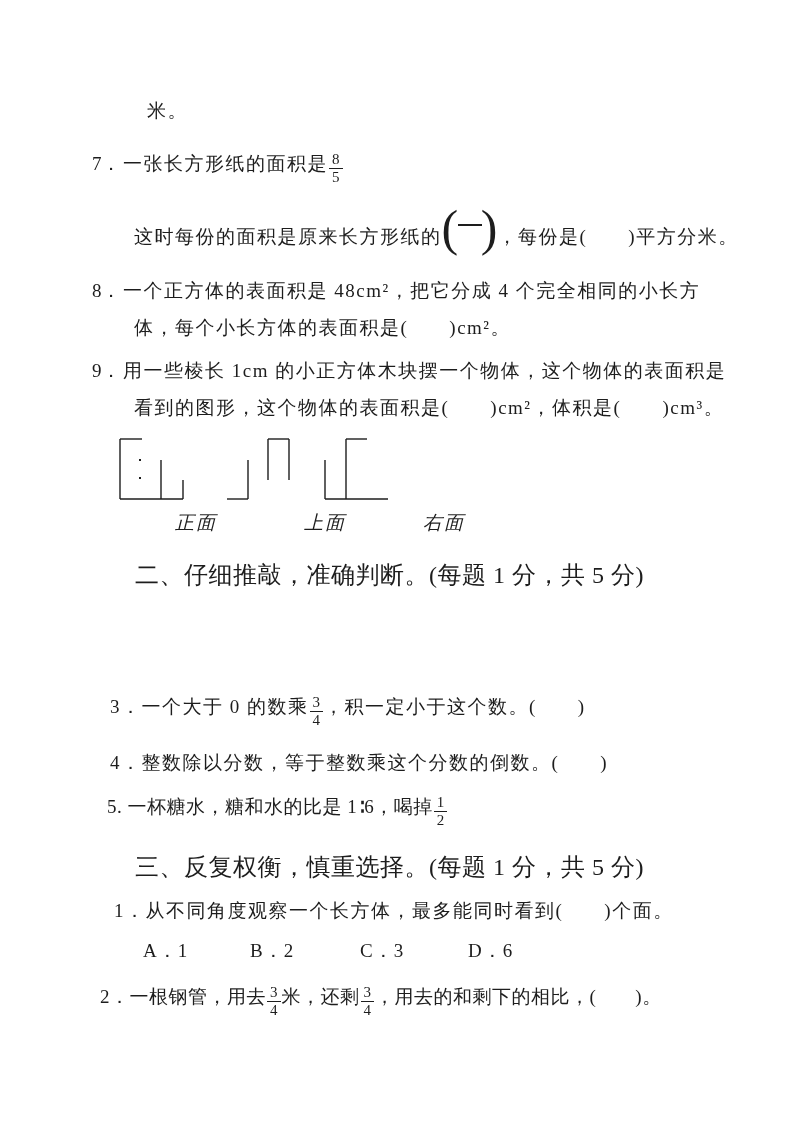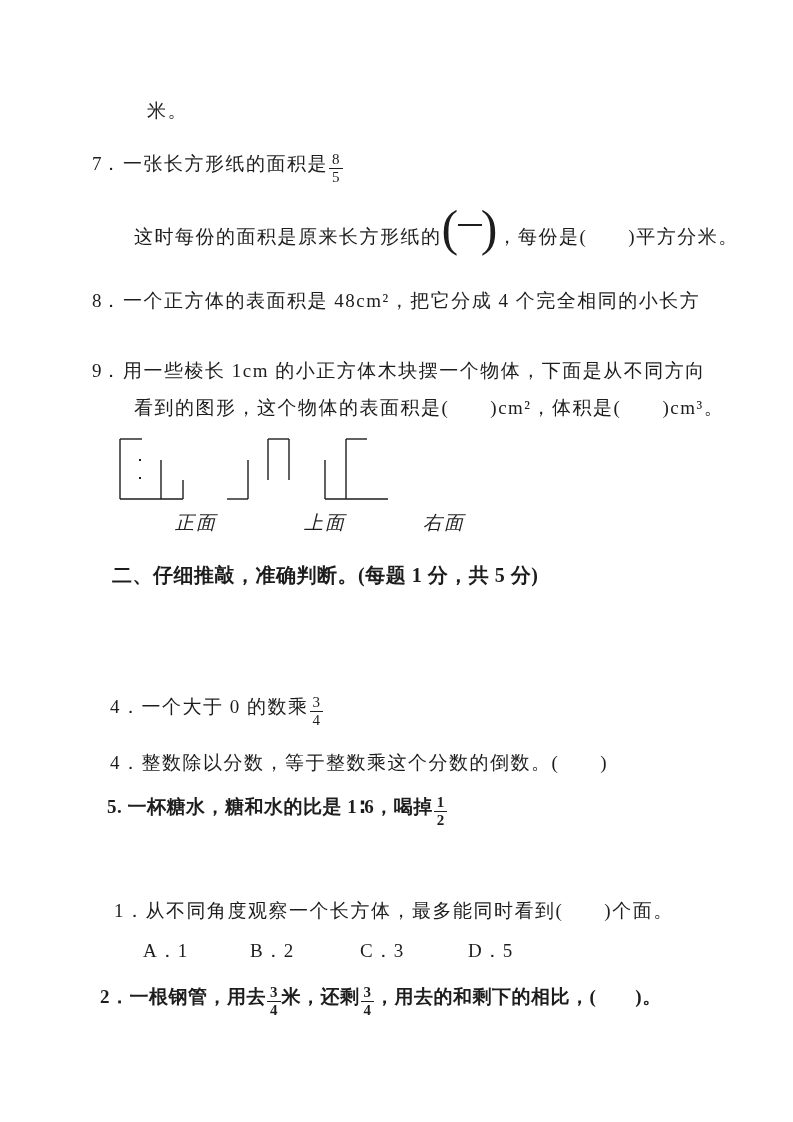--- a/index.html
+++ b/index.html
@@ -12,25 +12,26 @@
     font-family:"Liberation Serif","DejaVu Serif",serif;
     font-size:19px;
     overflow:hidden;
   }
   .ln {
     position:absolute;
     white-space:nowrap;
     line-height:22px;
     letter-spacing:1.5px;
   }
-  .tight { letter-spacing:0.5px;font-weight:bold; }
+  .tight { letter-spacing:0.5px; }
   .heading {
-    font-weight:bold;
-    font-size:20px;
+    font-weight:normal;
+    font-size:24px;
     letter-spacing:0.5px;
+    margin-left:23px;
   }
   .qno { display:inline-block; width:31px; letter-spacing:0; }
   
   .frac {
     display:inline-block;
     vertical-align:-12px;
     text-align:center;
     font-size:15px;
     line-height:16px;
     letter-spacing:0;
@@ -76,26 +77,29 @@
     <span>米。</span>
   </div>
 
   <div class="ln" style="left:92px;top:151px">
     <span class="qno">7．</span><span>一张长方形纸的面积是</span><span class="frac"><span class="num">8</span><span class="den">5</span></span>
   </div>
   <div class="ln" style="left:134px;top:204px">
     <span>这时每份的面积是原来长方形纸的</span><span class="bigblank"><span class="lp">(</span><span class="bar"></span><span class="rp">)</span></span><span>，每份是(　　)平方分米。</span>
   </div>
 
-  <div class="ln" style="left:92px;top:290px">
+  <div class="ln" style="left:92px;top:280px">
     <span class="qno">8．</span><span>一个正方体的表面积是 48cm²，把它分成 4 个完全相同的小长方</span>
+  </div>
+  <div class="ln" style="left:134px;top:317px">
+    <span>体，每个小长方体的表面积是(　　)cm²。</span>
   </div>
 
   <div class="ln" style="left:92px;top:360px">
-    <span class="qno">9．</span><span>用一些棱长 1cm 的小正方体木块摆一个物体，下面是从不同方向</span>
+    <span class="qno">9．</span><span>用一些棱长 1cm 的小正方体木块摆一个物体，这个物体的表面积是</span>
   </div>
   <div class="ln" style="left:134px;top:397px">
     <span>看到的图形，这个物体的表面积是(　　)cm²，体积是(　　)cm³。</span>
   </div>
 
   <svg id="fig-svg" class="figsvg" width="793" height="1122" viewBox="0 0 793 1122">
       <line x1="120" y1="439" x2="142" y2="439" stroke="#1d1d1d" stroke-width="1.4"></line>
       <line x1="120" y1="439" x2="120" y2="499" stroke="#1d1d1d" stroke-width="1.4"></line>
       <line x1="120" y1="499" x2="183" y2="499" stroke="#1d1d1d" stroke-width="1.4"></line>
       <line x1="161" y1="460" x2="161" y2="499" stroke="#1d1d1d" stroke-width="1.4"></line>
@@ -120,35 +124,38 @@
     <span>上面</span>
   </div>
   <div class="figlabel" style="left:444px">
     <span>右面</span>
   </div>
 
   <div class="ln heading" style="left:112px;top:564px">
     <span>二、仔细推敲，准确判断。(每题 1 分，共 5 分)</span>
   </div>
   <div class="ln" style="left:110px;top:694px">
-    <span>4．一个大于 0 的数乘</span><span class="frac"><span class="num">3</span><span class="den">4</span></span>
+    <span>3．一个大于 0 的数乘</span><span class="frac"><span class="num">3</span><span class="den">4</span></span><span>，积一定小于这个数。(　　)</span>
   </div>
   <div class="ln" style="left:110px;top:752px">
     <span>4．整数除以分数，等于整数乘这个分数的倒数。(　　)</span>
   </div>
   <div class="ln tight" style="left:107px;top:794px">
     <span>5. 一杯糖水，糖和水的比是 1∶6，喝掉</span><span class="frac"><span class="num">1</span><span class="den">2</span></span>
   </div>
 
+  <div class="ln heading" style="left:112px;top:856px">
+    <span>三、反复权衡，慎重选择。(每题 1 分，共 5 分)</span>
+  </div>
   <div class="ln" style="left:114px;top:900px">
     <span>1．从不同角度观察一个长方体，最多能同时看到(　　)个面。</span>
   </div>
   <div class="ln" style="left:0;top:940px;width:793px;height:22px;letter-spacing:0">
     <span class="opt" style="left:143px">A．1</span>
     <span class="opt" style="left:250px">B．2</span>
     <span class="opt" style="left:360px">C．3</span>
-    <span class="opt" style="left:468px">D．5</span>
+    <span class="opt" style="left:468px">D．6</span>
   </div>
   <div class="ln tight" style="left:100px;top:984px">
     <span>2．一根钢管，用去</span><span class="frac"><span class="num">3</span><span class="den">4</span></span><span>米，还剩</span><span class="frac"><span class="num">3</span><span class="den">4</span></span><span>，用去的和剩下的相比，(　　)。</span>
   </div>
 
 </div>
 
 </body></html>

